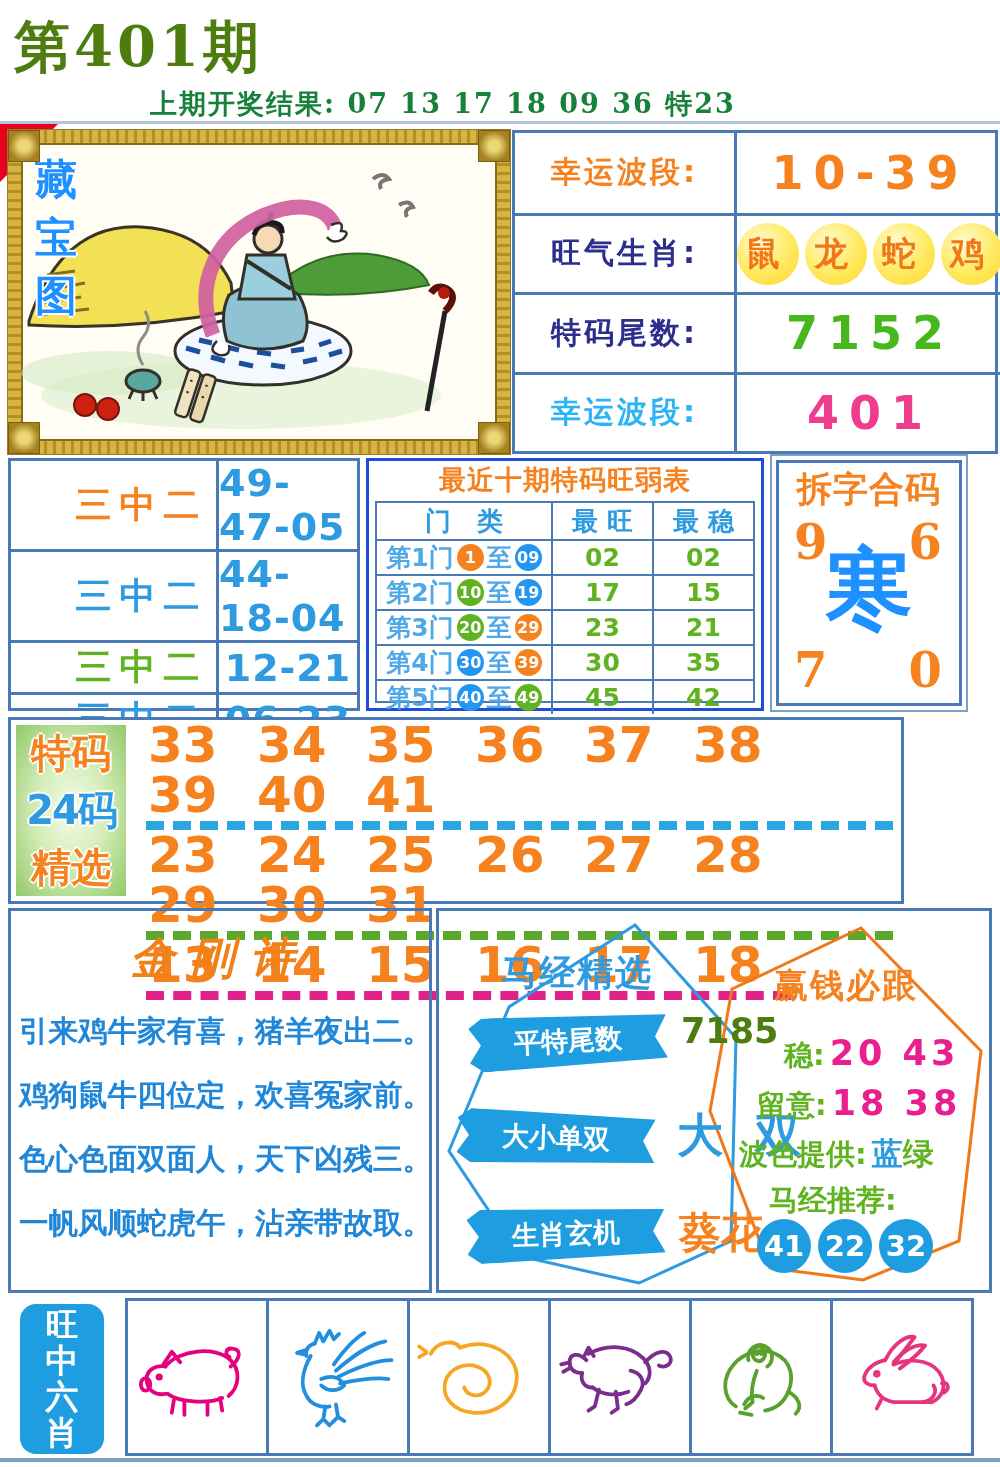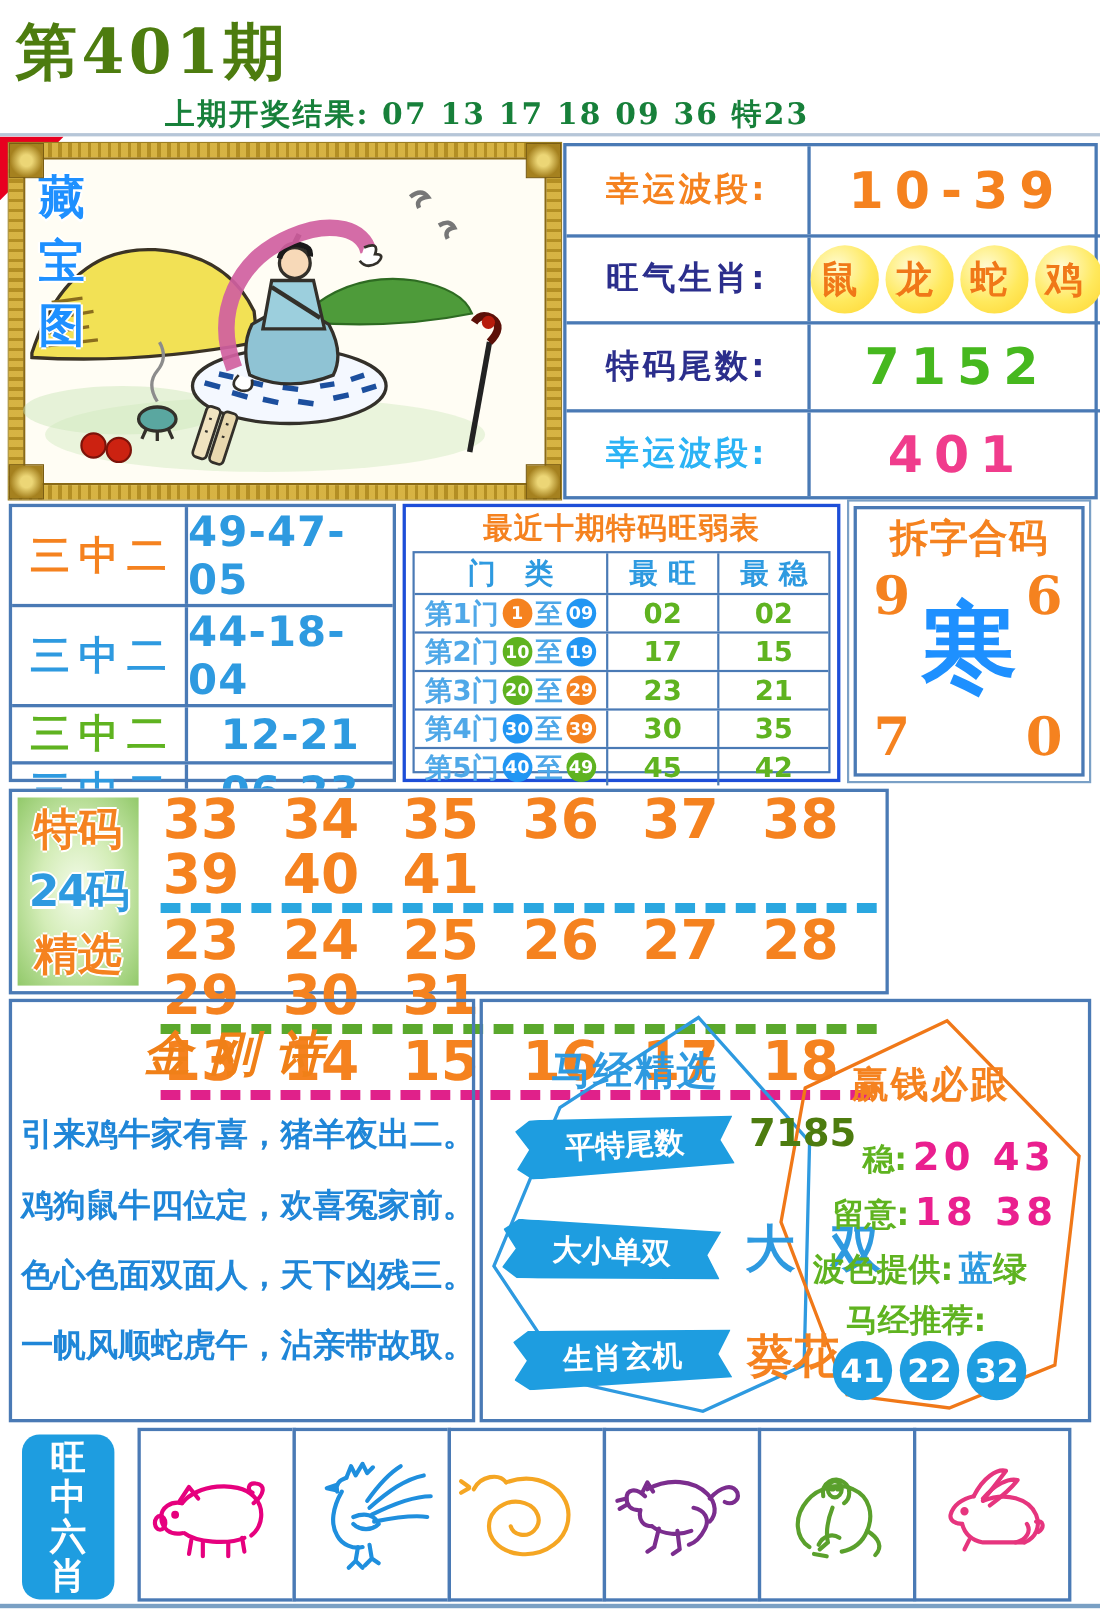--- a/index.html
+++ b/index.html
@@ -45,21 +45,21 @@
   .val-orange{color:#f5821f;} .val-green{color:#46b81e;} .val-pink{color:#f03c8c;}
   .zodiac-wrap{display:flex;gap:6px;align-items:center;justify-content:center;}
   .zodiac-ball{width:62px;height:62px;border-radius:50%;
     background:radial-gradient(circle at 38% 32%,#fffbd2 0%,#ffe95d 55%,#ffd52e 100%);
     display:flex;align-items:center;justify-content:center;
     color:#f07818;font-size:34px;font-weight:bold;}
 
   
   .sz-table{left:8px;top:458px;width:352px;height:253px;box-sizing:border-box;
     border:3px solid #4a7ab5;display:grid;grid-template-rows:repeat(4,1fr);}
-  .sz-row{display:grid;grid-template-columns:160px 1fr;border-top:3px solid #4a7ab5;}
+  .sz-row{display:grid;grid-template-columns:160px 1fr;border-top:3px solid #4a7ab5;padding-left:48px;}
   .sz-row:first-child{border-top:none;}
   .sz-label{display:flex;align-items:center;justify-content:center;font-size:36px;
     font-weight:bold;letter-spacing:8px;border-right:3px solid #4a7ab5;padding-left:8px;}
   .sz-value{display:flex;align-items:center;justify-content:center;
     color:#2e9ae0;font-size:38px;font-weight:bold;letter-spacing:1px;}
   [data-tc="orange"]{color:#f5821f;} [data-tc="blue"]{color:#2e9ae0;} [data-tc="green"]{color:#5fb320;}
 
   
   .trend{left:366px;top:458px;width:398px;height:253px;box-sizing:border-box;
     border:3px solid #1d4ed8;background:#fff;}
@@ -73,32 +73,32 @@
   .t-cell{display:flex;align-items:center;justify-content:center;border-right:2px solid #4a7ab5;}
   .t-cell:last-child{border-right:none;}
   .t-head{color:#2e9ae0;font-size:26px;font-weight:bold;}
   .t-gate{color:#4fa8e8;font-size:25px;font-weight:bold;gap:3px;}
   .t-num{color:#5fb320;font-size:25px;font-weight:bold;}
   .ball{width:27px;height:27px;border-radius:50%;display:inline-flex;align-items:center;
     justify-content:center;color:#fff;font-size:16px;font-weight:bold;flex:none;}
   [data-c="orange"]{background:#f5821f;} [data-c="blue"]{background:#2196f3;} [data-c="green"]{background:#5fb320;}
 
   
-  .chaizi{left:770px;top:454px;width:222px;height:258px;box-sizing:border-box;
+  .chaizi{left:770px;top:454px;width:198px;height:258px;box-sizing:border-box;
     border:2px solid #7aa0c6;}
   .chaizi-inner{position:absolute;inset:4px;border:3px solid #4a7ab5;}
   .chaizi-title{position:absolute;top:10px;width:100%;text-align:center;color:#f5821f;
     font-size:35px;font-weight:bold;letter-spacing:1px;}
   .chaizi-num{position:absolute;font-family:"DejaVu Serif","Liberation Serif",serif;
     font-size:48px;font-weight:bold;color:#f5821f;}
   .chaizi-char{position:absolute;top:88px;width:100%;text-align:center;color:#1e90ff;
     font-family:"DejaVu Serif","Liberation Serif",serif;font-size:88px;font-weight:bold;line-height:88px;}
 
   
-  .tema{left:8px;top:717px;width:800px;height:187px;box-sizing:border-box;
+  .tema{left:8px;top:717px;width:896px;height:187px;box-sizing:border-box;
     border:3px solid #4a7ab5;background:#fff;}
   .tema-side{position:absolute;left:5px;top:5px;width:110px;bottom:5px;
     background:radial-gradient(ellipse at center,#f4fbea 0%,#d4edb8 45%,#92c96a 100%);
     display:flex;flex-direction:column;align-items:center;justify-content:space-around;
     font-size:40px;font-weight:bold;}
   .tema-side .o{color:#f5821f;text-shadow:-2px 0 #fff,2px 0 #fff,0 -2px #fff,0 2px #fff;}
   .tema-side .b{color:#2e9ae0;text-shadow:-2px 0 #fff,2px 0 #fff,0 -2px #fff,0 2px #fff;letter-spacing:-2px;}
   .tema-rows{position:absolute;left:135px;top:0;right:8px;bottom:0;display:flex;
     flex-direction:column;justify-content:space-evenly;align-items:flex-start;}
   .tema-line{display:inline-block;color:#f5821f;font-size:50px;font-weight:bold;

